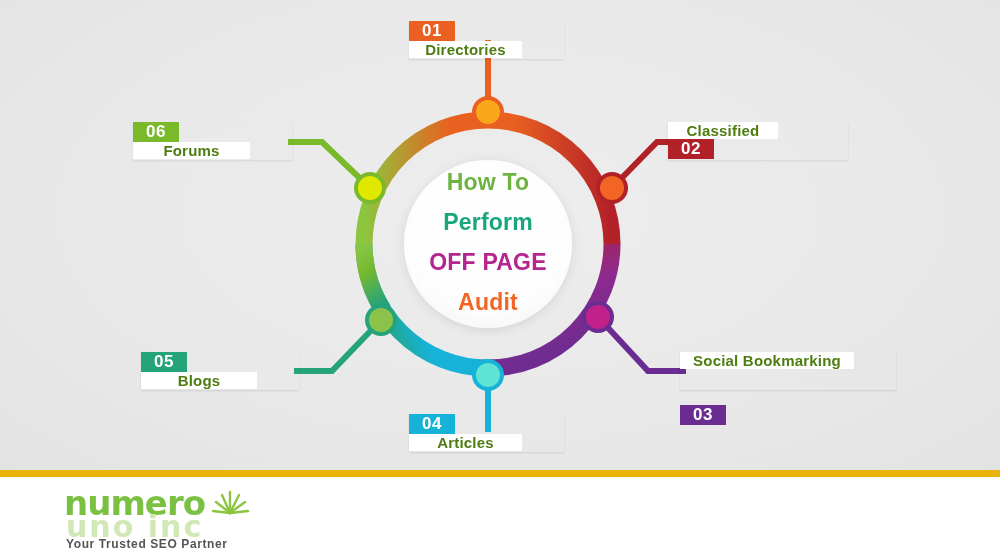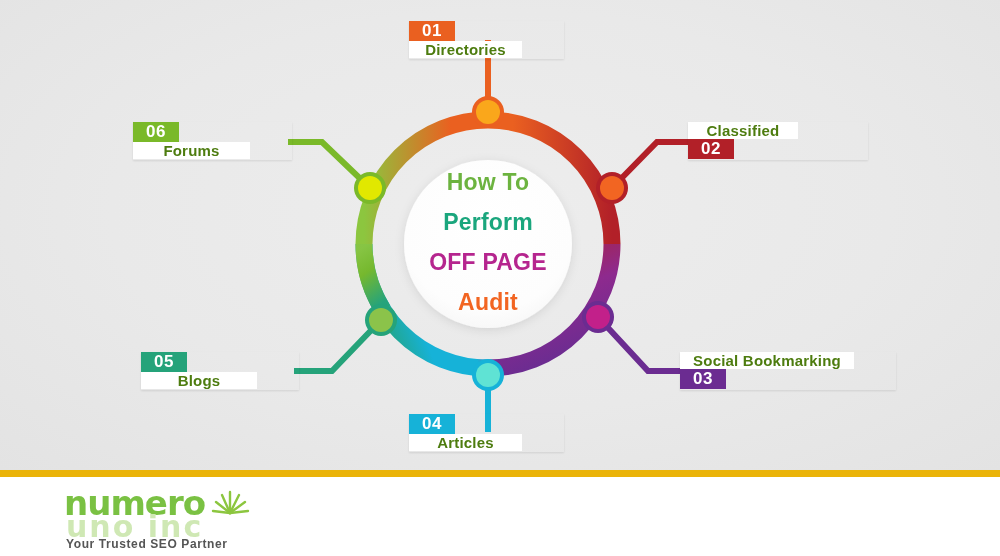--- a/index.html
+++ b/index.html
@@ -96,24 +96,24 @@
     font-size: 15px;
     font-weight: bold;
     letter-spacing: 0.2px;
     white-space: nowrap;
   }
 
   
   #label-1 { left: 409px; top: 21px;  width: 155px; }
   #label-1 .txt { width: 109px; }
 
-  #label-2 { left: 688px; top: 122px; width: 180px; }
+  #label-2 { left: 668px; top: 122px; width: 180px; }
   #label-2 .txt { width: 106px; }
 
-  #label-3 { left: 680px; top: 352px; width: 216px; }
+  #label-3 { left: 680px; top: 352px; width: 216px; gap: 36px; }
   #label-3 .txt { width: 170px; }
 
   #label-4 { left: 409px; top: 414px; width: 155px; }
   #label-4 .txt { width: 109px; }
 
   #label-5 { left: 141px; top: 352px; width: 158px; }
   #label-5 .txt { width: 112px; }
 
   #label-6 { left: 133px; top: 122px; width: 159px; }
   #label-6 .txt { width: 113px; }

